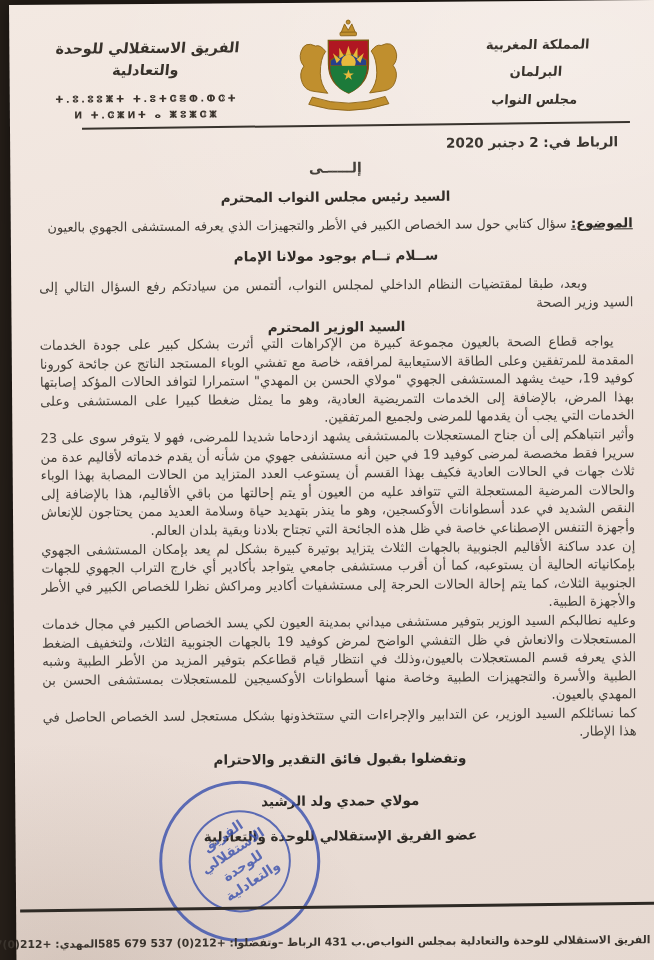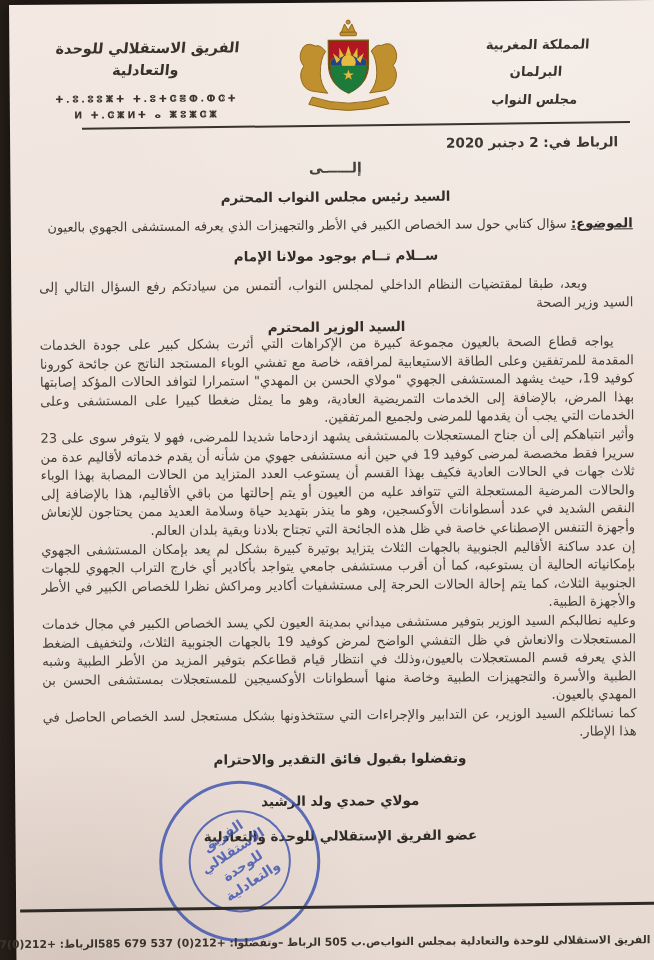--- a/index.html
+++ b/index.html
@@ -149,26 +149,26 @@
             <text x="88" y="80">الاستقلالي</text>
             <text x="88" y="98">للوحدة</text>
             <text x="88" y="116">والتعادلية</text>
           </g>
         </svg>
       </div>
 
       <hr class="rule2">
       <div class="footer">
         <span>الفريق الاستقلالي للوحدة والتعادلية بمجلس النواب</span>
-        <span>ص.ب 505 الرباط –</span>
+        <span>ص.ب 431 الرباط –</span>
         <span>
           <span>وتفضلوا:</span>
           <span>+212(0) 537 679 585</span>
         </span>
         <span>
-          <span>الرباط:</span>
+          <span>المهدي:</span>
           <span>+212(0)537 679 762</span>
         </span>
       </div>
 
     </div>
   </div>
 </div>
 
 </body></html>

